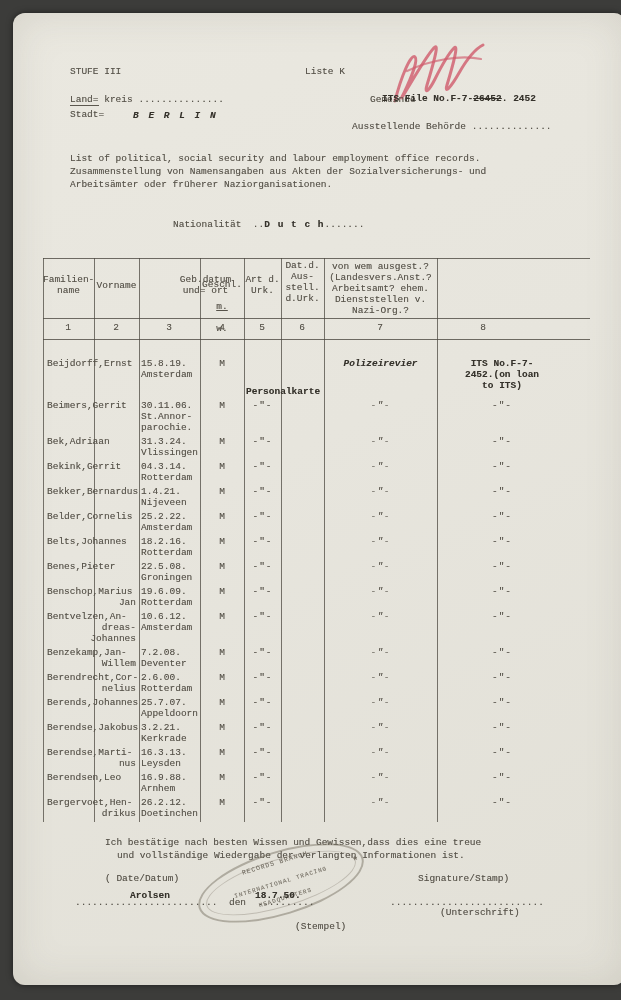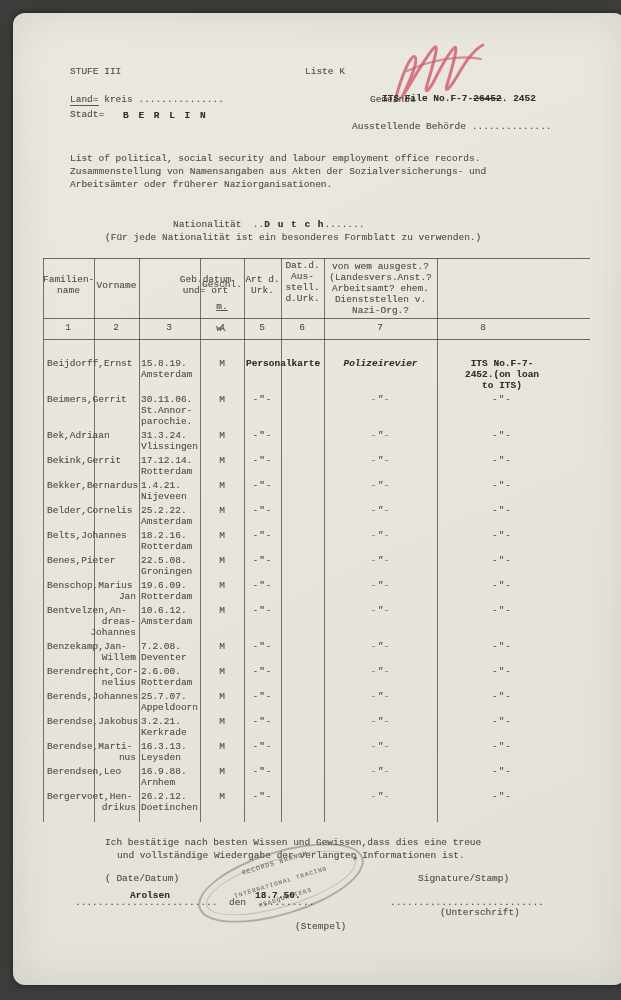--- a/index.html
+++ b/index.html
@@ -28,21 +28,21 @@
   .numcell { position:absolute; top:64px; width:30px; margin-left:-15px; text-align:center; }
 
   .tbody { position:absolute; left:0; top:100px; width:547px; }
   .trow { display:flex; align-items:flex-start; margin-bottom:3px; }
   .cell { flex:none; }
   .c-name { width:96px; padding-left:4px; }
   .c-name .cont { text-align:right; padding-right:3px; }
   .c-birth { width:61px; padding-left:2px; }
   .c-sex { width:44px; text-align:center; }
   .c-art { width:37px; text-align:center; }
-  .c-art.wide { text-align:center; white-space:nowrap; padding-left:2px; overflow:visible; }
+  .c-art.wide { text-align:center; white-space:nowrap; padding-left:2px; overflow:visible;margin-top:28px; }
   .c-dat { width:43px; }
   .c-iss { width:113px; text-align:center; white-space:nowrap;font-style:italic; }
   .c-loc { width:130px; text-align:center; }
   .ditto { letter-spacing:1px; }
 
   
   .stamp {
     position:absolute; left:182px; top:838px; width:172px; height:64px;
     border:2px solid rgba(122,115,102,0.5); border-radius:50%;
     transform:rotate(-17deg);
@@ -69,32 +69,31 @@
     <div class="abs" style="left:57px; top:53px;">STUFE III</div>
     <div class="abs" style="left:292px; top:53px;">Liste K</div>
 
     <svg class="scribble" width="115" height="78" viewBox="0 0 115 78">
       <path d="M14,66 C20,42 30,18 34,22 C38,26 26,52 20,64 C30,48 48,16 54,12 C58,9 52,30 46,50 C43,60 48,56 54,44 C60,32 66,20 73,13 C78,8 72,30 66,50 C63,60 70,52 78,38 C86,24 94,14 102,10" stroke="#cf5b6c" stroke-width="3" fill="none" stroke-linecap="round" opacity="0.8"></path>
       <path d="M26,36 C52,24 80,20 100,24" stroke="#cf5b6c" stroke-width="2.2" fill="none" stroke-linecap="round" opacity="0.65"></path>
     </svg>
 
     <div class="abs" style="left:57px; top:81px;"><span class="ul">Land=</span><span> </span><span>kreis</span><span> </span><span>...............</span></div>
     <div class="abs" style="left:57px; top:96px;">Stadt=</div>
-    <div class="abs b" style="left:110px; top:97px; letter-spacing:2px;">B E R L I N</div>
+    <div class="abs b" style="left:120px; top:97px; letter-spacing:2px;font-style:italic;">B E R L I N</div>
 
     <div class="abs" style="left:357px; top:81px;">Gemeinde</div>
     <div class="abs b" style="left:369px; top:80px;"><span>ITS File No.F-7-</span><span style="text-decoration:line-through;">26452</span><span>. 2452</span></div>
     <div class="abs" style="left:339px; top:108px;"><span>Ausstellende Behörde</span><span> </span><span>..............</span></div>
 
     <div class="abs prelines" style="left:57px; top:139px; line-height:13px; white-space:pre-line;">List of political, social security and labour employment office records.
 Zusammenstellung von Namensangaben aus Akten der Sozialversicherungs- und
 Arbeitsämter oder früherer Naziorganisationen.</div>
 
     <div class="abs" style="left:160px; top:206px;"><span>Nationalität</span><span>  </span><span>..</span><span class="b" style="letter-spacing:1px;">D u t c h</span><span>.......</span></div>
-    <div class="abs" style="left:92px; top:219px;">(Für jede Nationalität ist ein besonderes Formblatt zu verwenden.)</div>
 
     <div class="tbl">
       <div class="hline" style="top:0;"></div>
       <div class="hline" style="top:60px;"></div>
       <div class="hline" style="top:81px;"></div>
       <div class="vline" style="left:0;"></div>
       <div class="vline" style="left:51px;"></div>
       <div class="vline" style="left:96px;"></div>
       <div class="vline" style="left:157px;"></div>
       <div class="vline" style="left:201px;"></div>
@@ -184,21 +183,21 @@
             <div class="cell c-iss ditto">-"-</div>
             <div class="cell c-loc ditto">
               <div class="">-"-</div>
             </div>
           </div>
           <div class="trow">
             <div class="cell c-name">
               <div class="first">Bekink,Gerrit</div>
             </div>
             <div class="cell c-birth">
-              <div class="">17.12.14.</div>
+              <div class="">04.3.14.</div>
               <div class="">Rotterdam</div>
             </div>
             <div class="cell c-sex">M</div>
             <div class="cell c-art ditto">-"-</div>
             <div class="cell c-dat"></div>
             <div class="cell c-iss ditto">-"-</div>
             <div class="cell c-loc ditto">
               <div class="">-"-</div>
             </div>
           </div>

